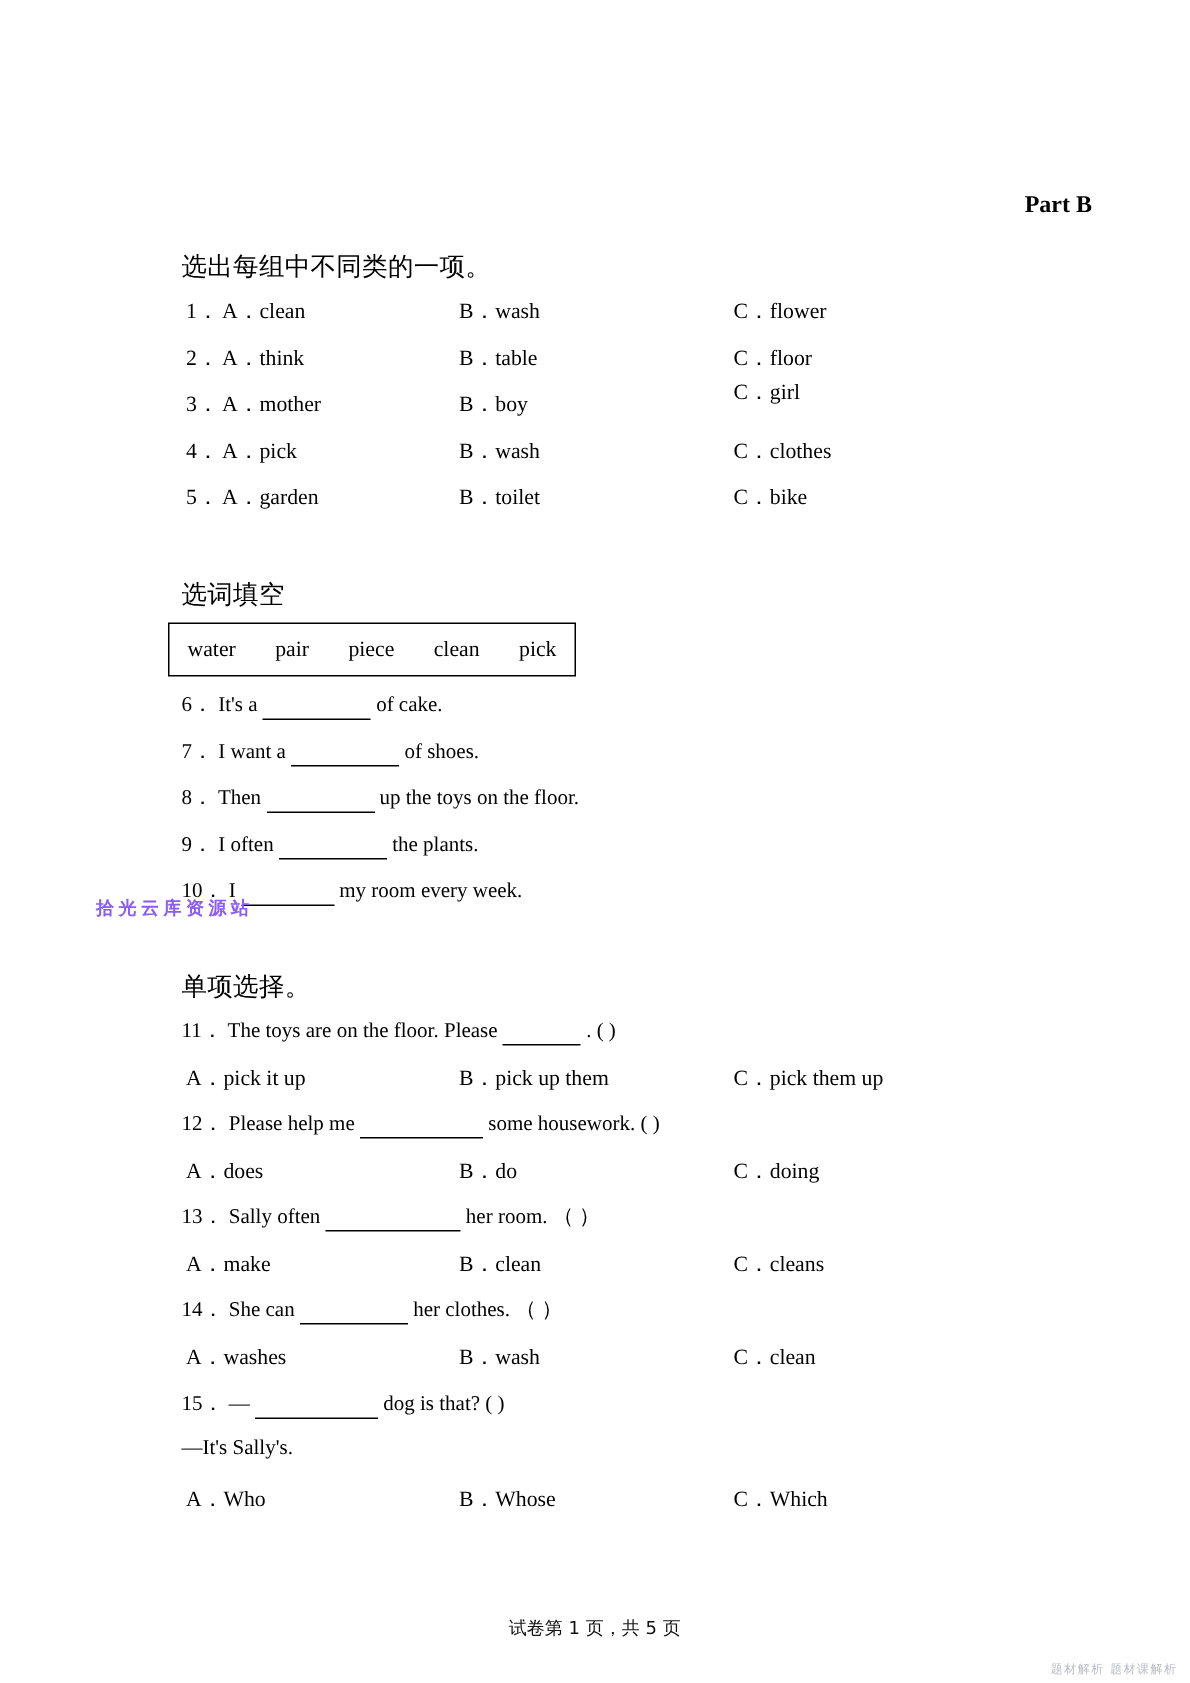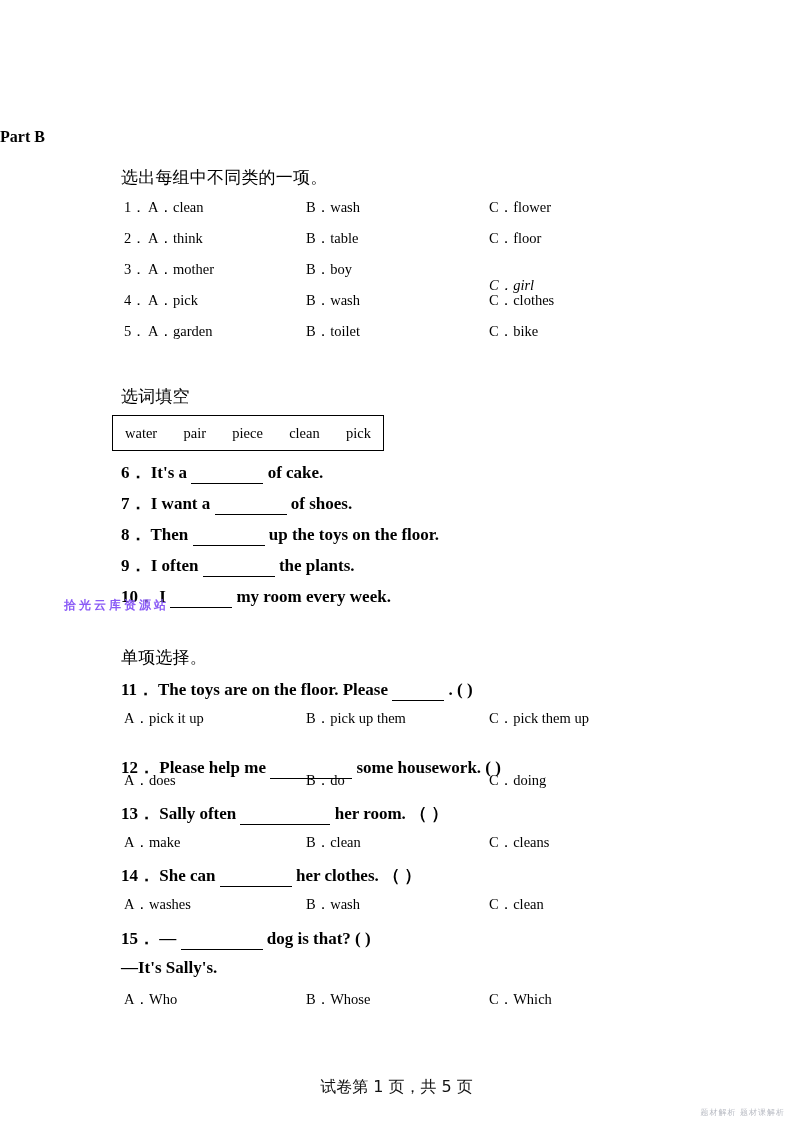--- a/index.html
+++ b/index.html
@@ -24,38 +24,37 @@
     left: 0;
     top: 0;
     width: 793px;
     height: 1122px;
   }
   .title {
     position: absolute;
     left: 0;
     top: 128px;
     width: 728px;
-    text-align: left;
+    text-align: right;
     font-size: 16px;
     font-weight: bold;
     font-family: "Liberation Serif", serif;
   }
   .section-head {
     position: absolute;
     left: 121px;
     font-family: Liberation Serif, serif;
     font-size: 17px;
     letter-spacing: 0.2px;
   }
   .qtext {
     position: absolute;
     left: 121px;
-    font-size: 17px;
-    white-space: nowrap;
-    font-weight: bold;
+    font-size: 14px;
+    white-space: nowrap;
   }
   .opt {
     position: absolute;
     font-size: 14.5px;
     white-space: nowrap;
   }
   .colA { left: 124px; }
   .colB { left: 306px; }
   .colC { left: 489px; }
   .wordbank {
@@ -95,21 +94,21 @@
     letter-spacing: 3px;
     white-space: nowrap;
   }
   .footer {
     position: absolute;
     left: 0;
     top: 1077px;
     width: 793px;
     text-align: center;
     font-family: "DejaVu Sans", sans-serif;
-    font-size: 16px;
+    font-size: 12px;
     color: #111;
   }
   .corner-mark {
     position: absolute;
     right: 8px;
     bottom: 4px;
     font-family: "DejaVu Sans", sans-serif;
     font-size: 8px;
     color: #b9bcc4;
     letter-spacing: 1px;
@@ -140,21 +139,21 @@
       <span class="opt colA" style="top:229px;"><span class="num">2．</span></span>
       <span class="opt" style="left:148px; top:229px;">A．think</span>
       <span class="opt colB" style="top:229px;">B．table</span>
       <span class="opt colC" style="top:229px;">C．floor</span>
     </div>
 
     <div>
       <span class="opt colA" style="top:260px;"><span class="num">3．</span></span>
       <span class="opt" style="left:148px; top:260px;">A．mother</span>
       <span class="opt colB" style="top:260px;">B．boy</span>
-      <span class="opt colC" style="top:276px;font-style:italic;">C．girl</span>
+      <span class="opt colC" style="top:252px;">C．girl</span>
     </div>
 
     <div>
       <span class="opt colA" style="top:291px;"><span class="num">4．</span></span>
       <span class="opt" style="left:148px; top:291px;">A．pick</span>
       <span class="opt colB" style="top:291px;">B．wash</span>
       <span class="opt colC" style="top:291px;">C．clothes</span>
     </div>
 
     <div>
@@ -218,21 +217,21 @@
     <div class="qtext" style="top:678px;">
       <span class="num">11．</span>
       <span>The toys are on the floor. Please</span>
       <span class="blank" style="width:52px;">&nbsp;</span>
       <span>. (    )</span>
     </div>
     <span class="opt colA" style="top:709px;">A．pick it up</span>
     <span class="opt colB" style="top:709px;">B．pick up them</span>
     <span class="opt colC" style="top:709px;">C．pick them up</span>
 
-    <div class="qtext" style="top:740px;margin-top:16px;">
+    <div class="qtext" style="top:740px;">
       <span class="num">12．</span>
       <span>Please help me</span>
       <span class="blank" style="width:82px;">&nbsp;</span>
       <span>some housework. (  )</span>
     </div>
     <span class="opt colA" style="top:771px;">A．does</span>
     <span class="opt colB" style="top:771px;">B．do</span>
     <span class="opt colC" style="top:771px;">C．doing</span>
 
     <div class="qtext" style="top:802px;">

